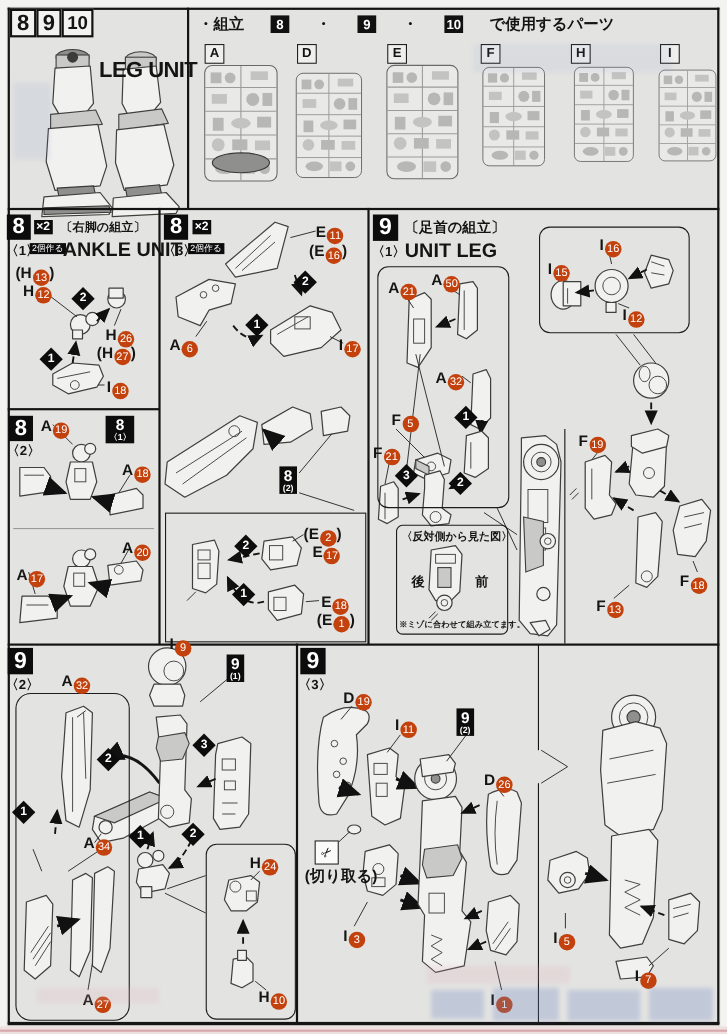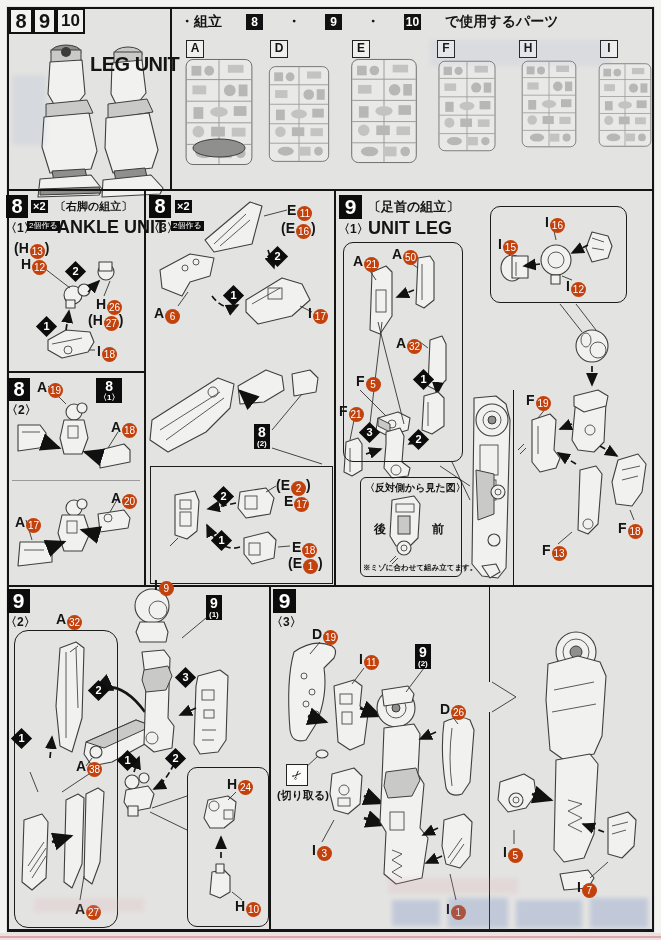--- a/index.html
+++ b/index.html
@@ -29,21 +29,21 @@
   .step{position:absolute;width:15px;height:15px;background:#0c0c0c;transform:rotate(45deg);}
   .step b{display:block;transform:rotate(-45deg);color:#fff;font-size:11px;line-height:15px;text-align:center;}
   .refbadge{position:absolute;background:#0c0c0c;color:#fff;text-align:center;padding:1px 3px;}
   .refbadge .rn{display:block;font-weight:bold;font-size:14px;line-height:14px;}
   .refbadge .rs{display:block;font-weight:bold;font-size:8px;line-height:9px;}
   .rbox{position:absolute;box-sizing:border-box;border:1.6px solid #1c1c1c;border-radius:10px;}
   .sqbox{position:absolute;box-sizing:border-box;border:1.4px solid #1c1c1c;}
   .note{position:absolute;font-size:7.5px;font-weight:bold;white-space:nowrap;}
   .mtitle{position:absolute;font-size:10px;font-weight:bold;white-space:nowrap;}
   .jp12{position:absolute;font-size:12px;font-weight:bold;}
-  .cut{position:absolute;font-size:11px;font-weight:bold;}
+  .cut{position:absolute;font-size:14px;font-weight:bold;}
   .scis{position:absolute;width:20px;height:20px;background:#fbfbf9;border:1.3px solid #222;
         text-align:center;font-size:12px;line-height:20px;}
   .scis span{display:inline-block;transform:rotate(-45deg);}
   
   .sk{fill:#f1f1ef;stroke:#3f3f3d;stroke-width:1.1;stroke-linejoin:round;}
   .sk2{fill:none;stroke:#4a4a48;stroke-width:0.9;}
   .md{fill:#c9c9c7;stroke:#3f3f3d;stroke-width:1;}
   .dk{fill:#8f8f8d;stroke:#3a3a38;stroke-width:1;}
   .da{fill:none;stroke:#141414;stroke-width:1.7;stroke-dasharray:6 3.5;marker-end:url(#ah);}
   .sa{fill:none;stroke:#141414;stroke-width:2.6;marker-end:url(#ah);}
@@ -515,21 +515,21 @@
   <div class="jp12" style="left:432px;top:521px;">前</div>
   <div class="note" style="left:363px;top:563px;">※ミゾに合わせて組み立てます。</div>
 
   <div class="bignum" style="left:7px;top:589px;width:23px;height:24px;font-size:21px;line-height:24px;">9</div>
   <div class="subn" style="left:5px;top:614px;">〈2〉</div>
   <div class="refbadge" style="left:206px;top:595px;">
     <span class="rn">9</span>
       <span class="rs">(1)</span>
   </div>
   <span class="pl" style="left:56px;top:611px;">A<span class="pn">32</span></span>
-  <span class="pl" style="left:76px;top:758px;">A<span class="pn">38</span></span>
+  <span class="pl" style="left:76px;top:758px;">A<span class="pn">34</span></span>
   <span class="pl" style="left:75px;top:901px;">A<span class="pn">27</span></span>
   <span class="pl" style="left:227px;top:776px;">H<span class="pn">24</span></span>
   <span class="pl" style="left:235px;top:898px;">H<span class="pn">10</span></span>
   <span class="step" style="left:91px;top:683px;">
       <b>2</b>
     </span>
   <span class="step" style="left:14px;top:731px;">
       <b>1</b>
     </span>
   <span class="step" style="left:178px;top:670px;">

